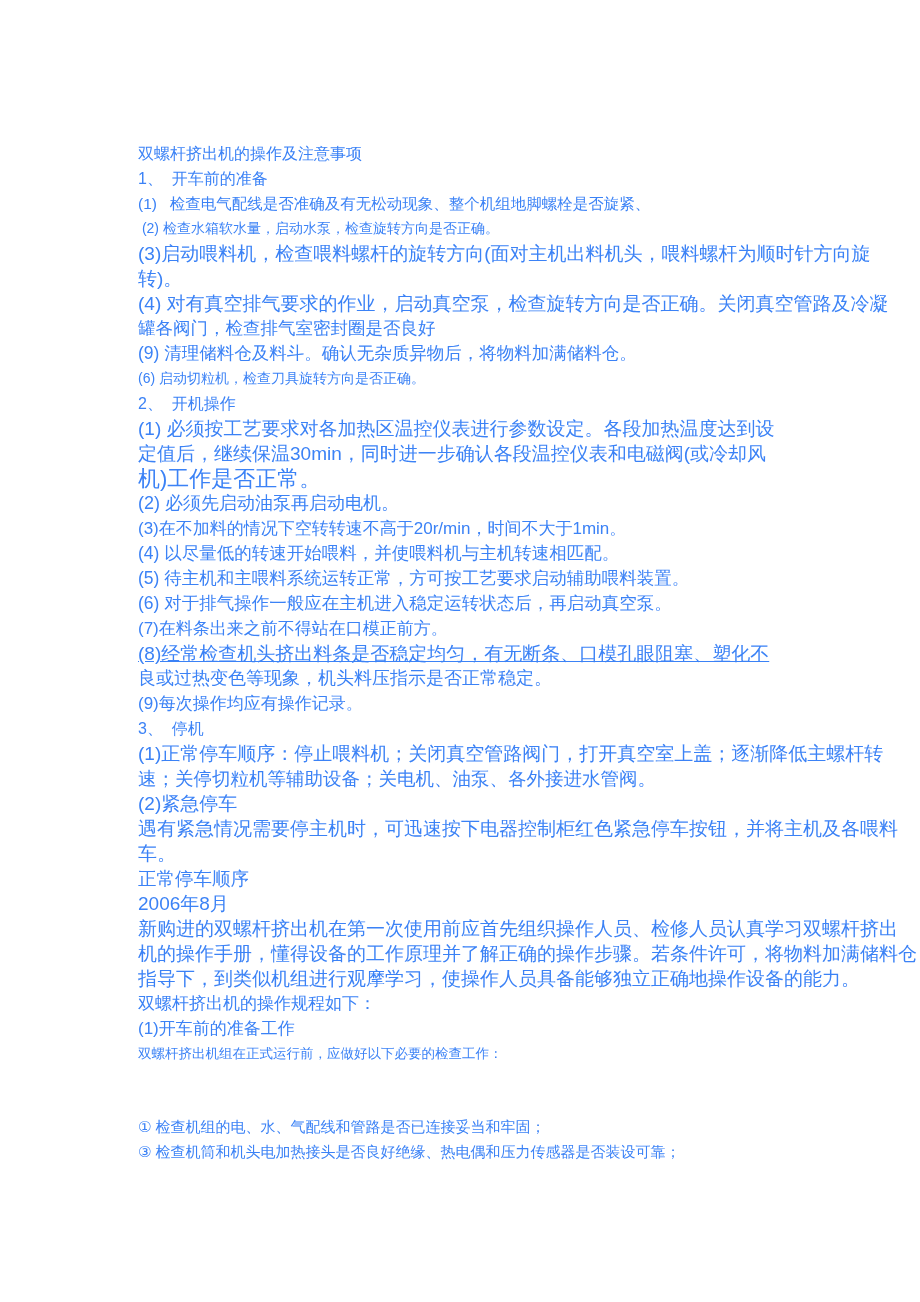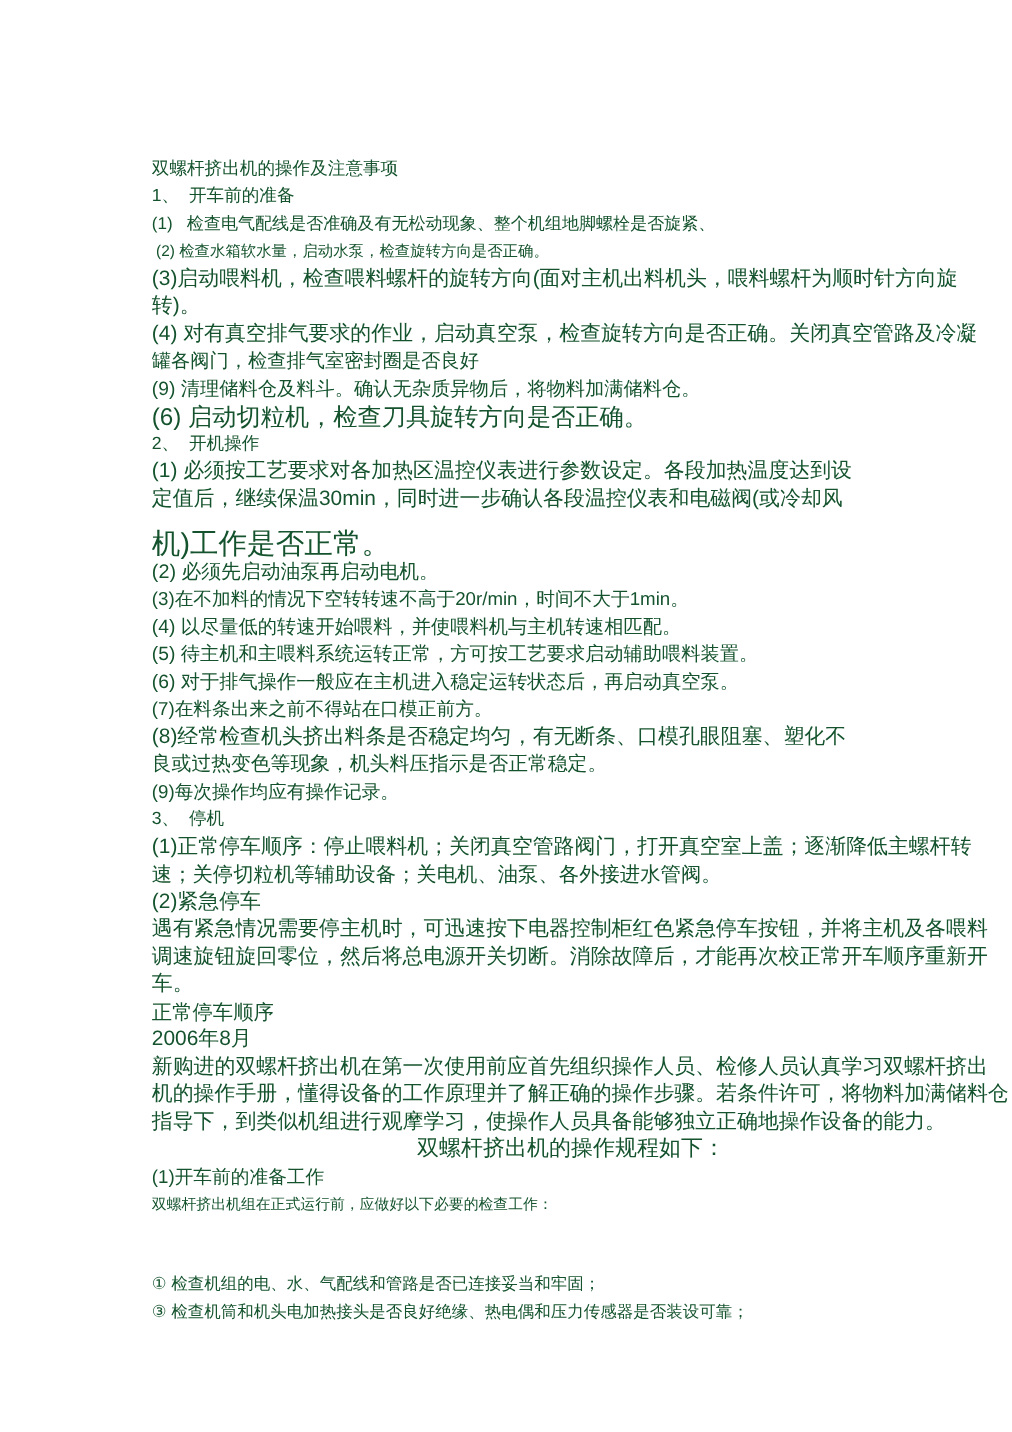--- a/index.html
+++ b/index.html
@@ -13,21 +13,21 @@
     height: 1302px;
     background: #ffffff;
     overflow: hidden;
     font-family: "Liberation Sans", "DejaVu Sans", sans-serif;
   }
   .doc {
     position: absolute;
     left: 138px;
     top: 141px;
     right: 20px;
-    color: #14532d;
+    color: #3b82f6;
   }
   .line {
     height: 25px;
     line-height: 25px;
     white-space: pre;
     letter-spacing: 0;
   }
 </style>
 </head>
 <body>
@@ -36,45 +36,44 @@
   <div class="doc" id="doc">
       <div class="line" style="font-size: 16px;">双螺杆挤出机的操作及注意事项</div>
       <div class="line" style="font-size: 16px;">1、  开车前的准备</div>
       <div class="line" style="font-size: 15.5px;">(1)   检查电气配线是否准确及有无松动现象、整个机组地脚螺栓是否旋紧、</div>
       <div class="line" style="font-size: 14px;"> (2) 检查水箱软水量，启动水泵，检查旋转方向是否正确。</div>
       <div class="line" style="font-size: 19px;">(3)启动喂料机，检查喂料螺杆的旋转方向(面对主机出料机头，喂料螺杆为顺时针方向旋</div>
       <div class="line" style="font-size: 19px;">转)。</div>
       <div class="line" style="font-size: 19px;">(4) 对有真空排气要求的作业，启动真空泵，检查旋转方向是否正确。关闭真空管路及冷凝</div>
       <div class="line" style="font-size: 17.5px;">罐各阀门，检查排气室密封圈是否良好</div>
       <div class="line" style="font-size: 17.5px;">(9) 清理储料仓及料斗。确认无杂质异物后，将物料加满储料仓。</div>
-      <div class="line" style="font-size: 22px;">(6) 启动切粒机，检查刀具旋转方向是否正确。</div>
+      <div class="line" style="font-size: 14px;">(6) 启动切粒机，检查刀具旋转方向是否正确。</div>
       <div class="line" style="font-size: 16px;">2、  开机操作</div>
       <div class="line" style="font-size: 19px;">(1) 必须按工艺要求对各加热区温控仪表进行参数设定。各段加热温度达到设</div>
       <div class="line" style="font-size: 19px;">定值后，继续保温30min，同时进一步确认各段温控仪表和电磁阀(或冷却风</div>
-      <div class="line" style="font-size: 26px; margin-top: 16px;">机)工作是否正常。</div>
+      <div class="line" style="font-size: 22px;">机)工作是否正常。</div>
       <div class="line" style="font-size: 18px;">(2) 必须先启动油泵再启动电机。</div>
       <div class="line" style="font-size: 17px;">(3)在不加料的情况下空转转速不高于20r/min，时间不大于1min。</div>
       <div class="line" style="font-size: 17.5px;">(4) 以尽量低的转速开始喂料，并使喂料机与主机转速相匹配。</div>
       <div class="line" style="font-size: 17.5px;">(5) 待主机和主喂料系统运转正常，方可按工艺要求启动辅助喂料装置。</div>
       <div class="line" style="font-size: 17.5px;">(6) 对于排气操作一般应在主机进入稳定运转状态后，再启动真空泵。</div>
       <div class="line" style="font-size: 17px;">(7)在料条出来之前不得站在口模正前方。</div>
-      <div class="line" style="font-size: 19px;">(8)经常检查机头挤出料条是否稳定均匀，有无断条、口模孔眼阻塞、塑化不</div>
+      <div class="line" style="font-size: 19px; text-decoration: underline;">(8)经常检查机头挤出料条是否稳定均匀，有无断条、口模孔眼阻塞、塑化不</div>
       <div class="line" style="font-size: 18px;">良或过热变色等现象，机头料压指示是否正常稳定。</div>
       <div class="line" style="font-size: 17px;">(9)每次操作均应有操作记录。</div>
       <div class="line" style="font-size: 16px;">3、  停机</div>
       <div class="line" style="font-size: 19px;">(1)正常停车顺序：停止喂料机；关闭真空管路阀门，打开真空室上盖；逐渐降低主螺杆转</div>
       <div class="line" style="font-size: 18.5px;">速；关停切粒机等辅助设备；关电机、油泵、各外接进水管阀。</div>
       <div class="line" style="font-size: 19px;">(2)紧急停车</div>
       <div class="line" style="font-size: 19px;">遇有紧急情况需要停主机时，可迅速按下电器控制柜红色紧急停车按钮，并将主机及各喂料</div>
-      <div class="line" style="font-size: 19px;">调速旋钮旋回零位，然后将总电源开关切断。消除故障后，才能再次校正常开车顺序重新开</div>
       <div class="line" style="font-size: 19px;">车。</div>
       <div class="line" style="font-size: 18.5px;">正常停车顺序</div>
       <div class="line" style="font-size: 19px;">2006年8月</div>
       <div class="line" style="font-size: 19px;">新购进的双螺杆挤出机在第一次使用前应首先组织操作人员、检修人员认真学习双螺杆挤出</div>
       <div class="line" style="font-size: 19px;">机的操作手册，懂得设备的工作原理并了解正确的操作步骤。若条件许可，将物料加满储料仓</div>
       <div class="line" style="font-size: 19px;">指导下，到类似机组进行观摩学习，使操作人员具备能够独立正确地操作设备的能力。</div>
-      <div class="line" style="font-size: 20px; text-align: center;">双螺杆挤出机的操作规程如下：</div>
+      <div class="line" style="font-size: 17px;">双螺杆挤出机的操作规程如下：</div>
       <div class="line" style="font-size: 17px;">(1)开车前的准备工作</div>
       <div class="line" style="font-size: 13.5px;">双螺杆挤出机组在正式运行前，应做好以下必要的检查工作：</div>
       <div class="line" style="font-size: 15px; margin-top: 48px;">① 检查机组的电、水、气配线和管路是否已连接妥当和牢固；</div>
       <div class="line" style="font-size: 15px;">③ 检查机筒和机头电加热接头是否良好绝缘、热电偶和压力传感器是否装设可靠；</div>
     </div>
 </div>
 
 </body></html>

